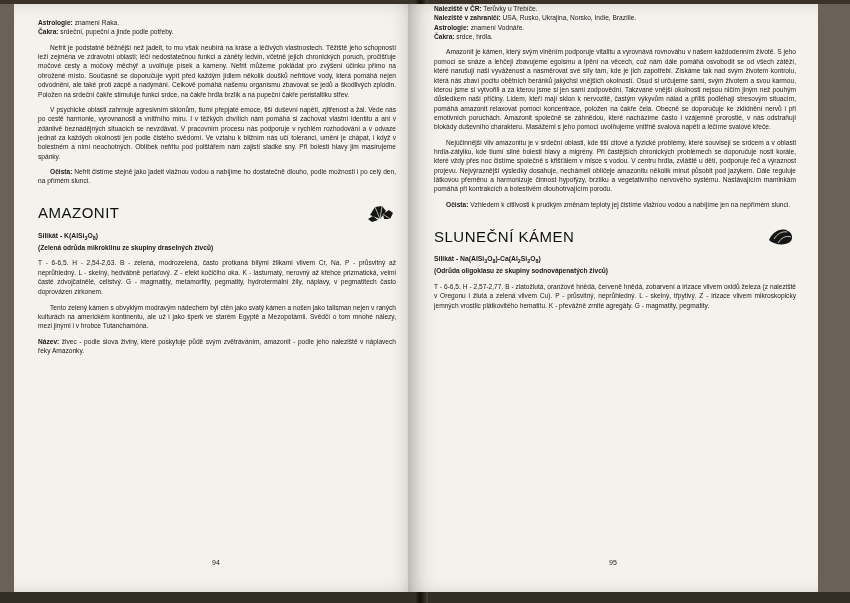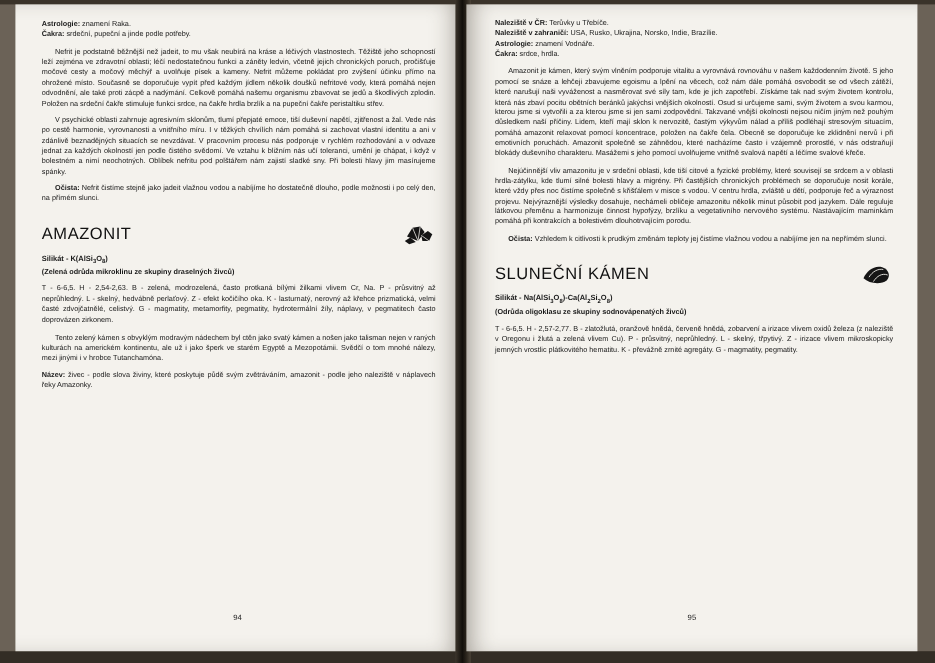--- a/index.html
+++ b/index.html
@@ -28,23 +28,23 @@
     box-sizing: border-box;
     overflow: hidden;
   }
   .page-left {
     left: 14px;
     width: 404px;
     padding: 14px 22px 10px 24px;
     box-shadow: inset -14px 0 22px -10px rgba(60,50,40,0.45);
   }
   .page-right {
-    left: 424px;
+    left: 408px;
     width: 410px;
-    padding: 13px 22px 10px 26px;
+    padding: 0 22px 10px 26px;
     box-shadow: inset 14px 0 22px -10px rgba(60,50,40,0.45);
   }
   .gutter {
     position: absolute;
     left: 414px;
     top: 0;
     width: 14px;
     height: 603px;
     background: linear-gradient(to right, #3c352c, #120f0b 45%, #2a241c 70%, #4b4338);
   }

